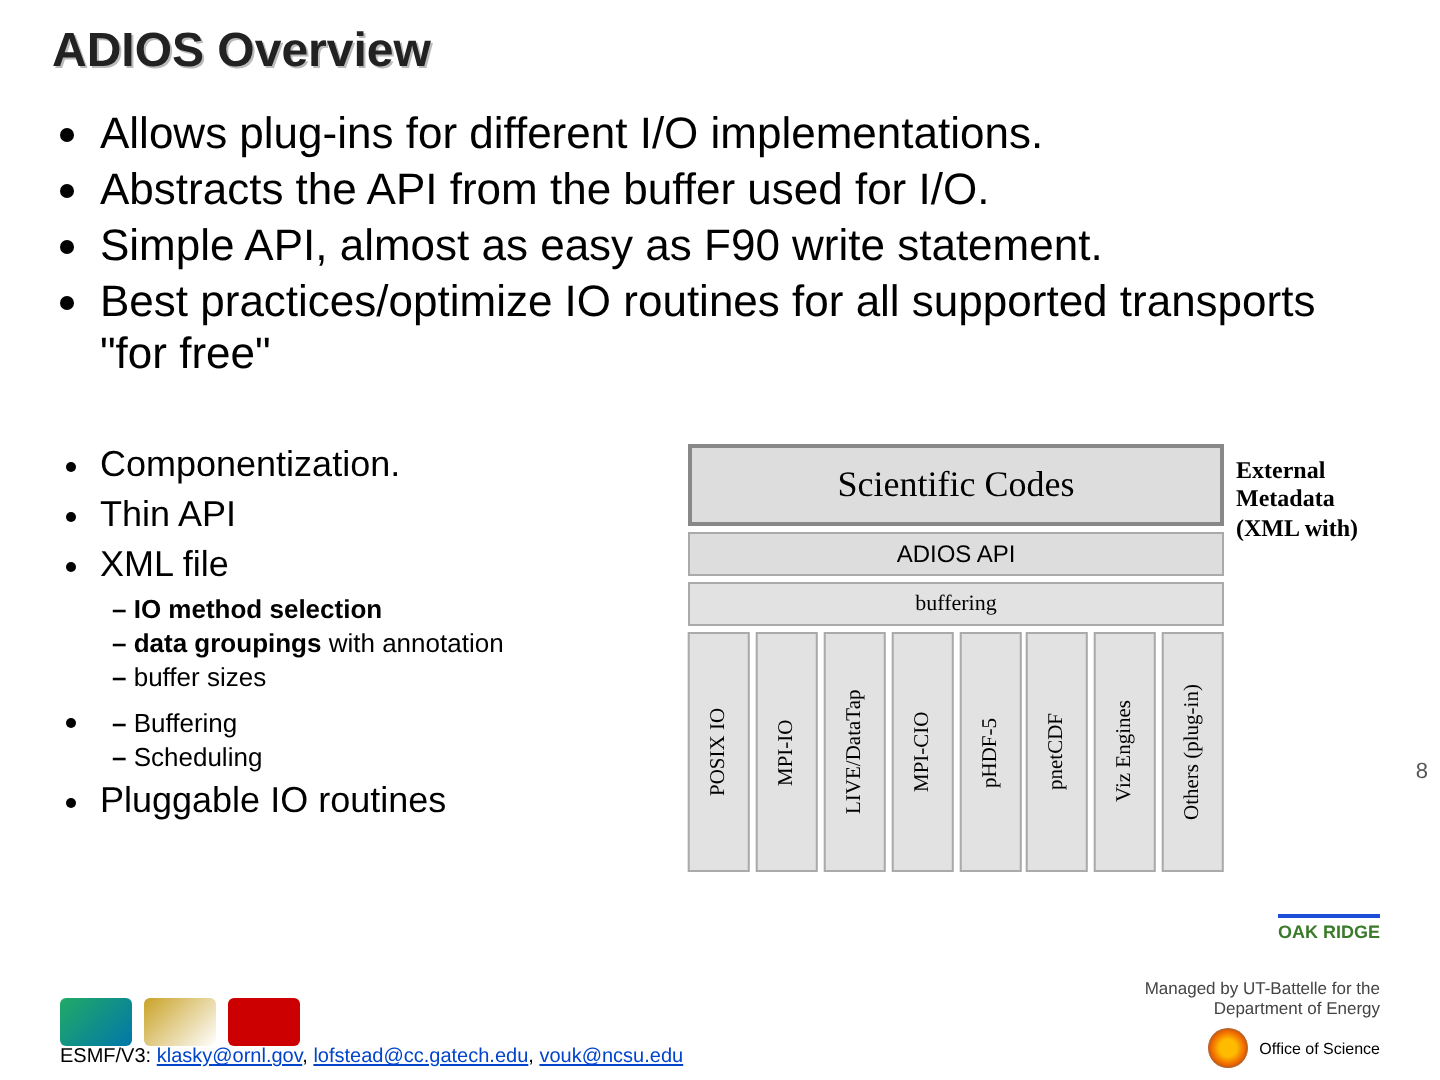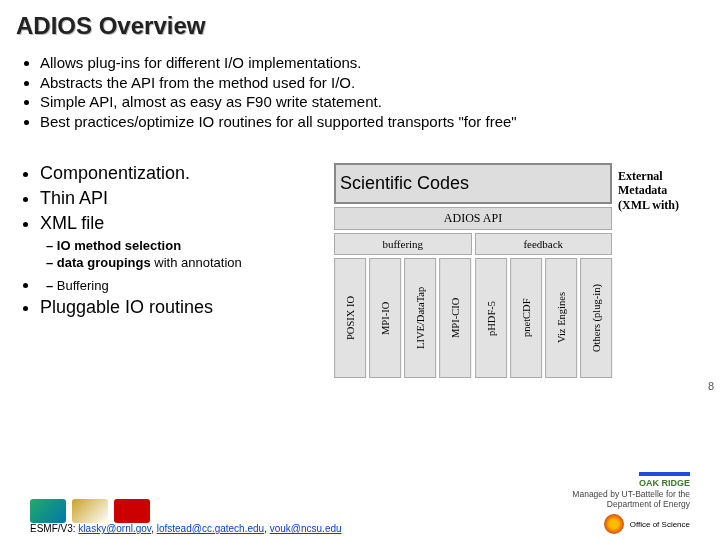--- a/index.html
+++ b/index.html
@@ -1,91 +1,92 @@
 <!DOCTYPE html>
 <html><head>
 <meta charset="utf-8">
 <style>
   * { box-sizing: border-box; margin: 0; padding: 0; }
   html, body { width: 720px; height: 540px; font-family: Arial, Helvetica, sans-serif; background: #fff; color: #000; overflow: hidden; }
-  .slide { position: relative; width: 720px; height: 540px; padding: 12px 30px 0 16px; }
+  .slide { position: relative; width: 720px; height: 540px; padding: 12px 30px 0 26px; }
   .title { font-size: 24px; font-weight: bold; color: #222; text-shadow: 1px 1px 0 #bbb; margin-bottom: 14px; }
   .content { display: flex; flex-direction: column; gap: 10px; }
-  ul.top { list-style: disc; padding-left: 24px; font-size: 15px; line-height: 1.18; }
+  ul.top { list-style: disc; padding-left: 24px; font-size: 22px; line-height: 1.18; }
   ul.top li { margin-bottom: 2px; }
   .lower { display: flex; gap: 28px; margin-top: 20px; }
   .leftcol { flex: 0 0 290px; }
   ul.b2 { list-style: disc; padding-left: 24px; font-size: 18px; }
   ul.b2 > li { margin-bottom: 4px; }
   ul.sub { list-style: none; padding-left: 6px; font-size: 13px; margin-top: 4px; }
   ul.sub li::before { content: "– "; font-weight: bold; }
   ul.sub li { margin-bottom: 2px; }
   .bold { font-weight: bold; }
   .rightcol { flex: 1 1 auto; display: flex; gap: 6px; align-items: flex-start; }
   .diagram { flex: 1 1 auto; }
-  .sc-box { border: 2px solid #888; background: #ddd; text-align: left; font-size: 18px; padding: 8px 4px; font-family: Liberation Sans, sans-serif; margin-bottom: 3px; }
-  .api-box { border: 1px solid #aaa; background: #ddd; text-align: center; font-size: 12px; padding: 3px 2px; font-family: Liberation Serif, serif; margin-bottom: 3px; }
+  .sc-box { border: 2px solid #888; background: #ddd; text-align: center; font-size: 18px; padding: 8px 4px; font-family: Liberation Serif, serif; margin-bottom: 3px; }
+  .api-box { border: 1px solid #aaa; background: #ddd; text-align: center; font-size: 12px; padding: 3px 2px; font-family: Liberation Sans, sans-serif; margin-bottom: 3px; }
   .row3 { display: flex; gap: 3px; margin-bottom: 3px; }
   .row3 .cell { flex: 1; border: 1px solid #aaa; background: #e2e2e2; text-align: center; font-size: 11px; padding: 4px 2px; font-family: 'Times New Roman', serif; }
   .transports { display: flex; gap: 3px; }
   .transports .t { flex: 1; border: 1px solid #aaa; background: #e2e2e2; height: 120px; font-size: 10.5px; text-align: center; writing-mode: vertical-rl; transform: rotate(180deg); padding: 4px 0; font-family: 'Times New Roman', serif; display: flex; justify-content: center; align-items: center; }
   .ext-meta { width: 72px; font-size: 12px; font-weight: bold; font-family: 'Times New Roman', serif; line-height: 1.2; padding-top: 6px; }
   .page-num { position: absolute; right: 6px; top: 380px; font-size: 11px; color: #555; }
   .footer { position: absolute; bottom: 6px; left: 30px; right: 30px; display: flex; justify-content: space-between; align-items: flex-end; font-size: 9px; }
   .refs { font-size: 10px; }
   .refs a { color: #0044cc; text-decoration: underline; }
   .logos-left { display: flex; gap: 6px; align-items: flex-end; margin-top: 6px; }
   .logo-box { width: 36px; height: 24px; background: linear-gradient(135deg,#2a6,#07a); border-radius: 3px; display: inline-block; }
   .ornl { position: absolute; right: 30px; bottom: 30px; text-align: right; }
-  .ornl-logo { display:inline-block; font-size:9px; color:#3a7a2a; font-weight:bold; border-top:4px solid #1d4ed8; padding-top:2px;margin-left:12px; }
-  .managed { font-size: 8.5px; color: #444; text-align: right; max-width: 140px; margin-top: 0; line-height:1.15; margin-left:auto; }
+  .ornl-logo { display:inline-block; font-size:9px; color:#3a7a2a; font-weight:bold; border-top:2px solid #1d4ed8; padding-top:2px;margin-left:12px; }
+  .managed { font-size: 8.5px; color: #444; text-align: right; max-width: 140px; margin-top: 16px; line-height:1.15; margin-left:auto; }
   .office-logo { display:inline-block; width:20px; height:20px; border-radius:50%; background: radial-gradient(circle,#fb0 30%,#e60 60%,#048 100%); vertical-align:middle; }
 </style>
 </head>
 <body>
 
 <div class="slide">
   <div class="title">ADIOS Overview</div>
 
   <div class="content">
     <ul class="top">
       <li>Allows plug-ins for different I/O implementations.</li>
-      <li>Abstracts the API from the method used for I/O.</li>
+      <li>Abstracts the API from the buffer used for I/O.</li>
       <li>Simple API, almost as easy as F90 write statement.</li>
       <li>Best practices/optimize IO routines for all supported transports "for free"</li>
     </ul>
 
     <div class="lower">
       <div class="leftcol">
         <ul class="b2">
           <li>Componentization.</li>
           <li>Thin API</li>
           <li>
             <span>XML file</span>
             <ul class="sub">
               <li><span class="bold">IO method selection</span></li>
               <li><span class="bold">data groupings</span><span> with annotation</span></li>
+              <li><span>buffer sizes</span></li>
             </ul>
           </li>
           <li>
             <ul class="sub">
               <li>Buffering</li>
+              <li>Scheduling</li>
             </ul>
           </li>
           <li>Pluggable IO routines</li>
         </ul>
       </div>
 
       <div class="rightcol">
         <div class="diagram">
           <div class="sc-box">Scientific Codes</div>
           <div class="api-box">ADIOS API</div>
           <div class="row3">
             <div class="cell">buffering</div>
-            <div class="cell">feedback</div>
           </div>
           <div class="transports">
             <div class="t">POSIX IO</div>
             <div class="t">MPI-IO</div>
             <div class="t">LIVE/DataTap</div>
             <div class="t">MPI-CIO</div>
             <div class="t">pHDF-5</div>
             <div class="t">pnetCDF</div>
             <div class="t">Viz Engines</div>
             <div class="t">Others (plug-in)</div>

